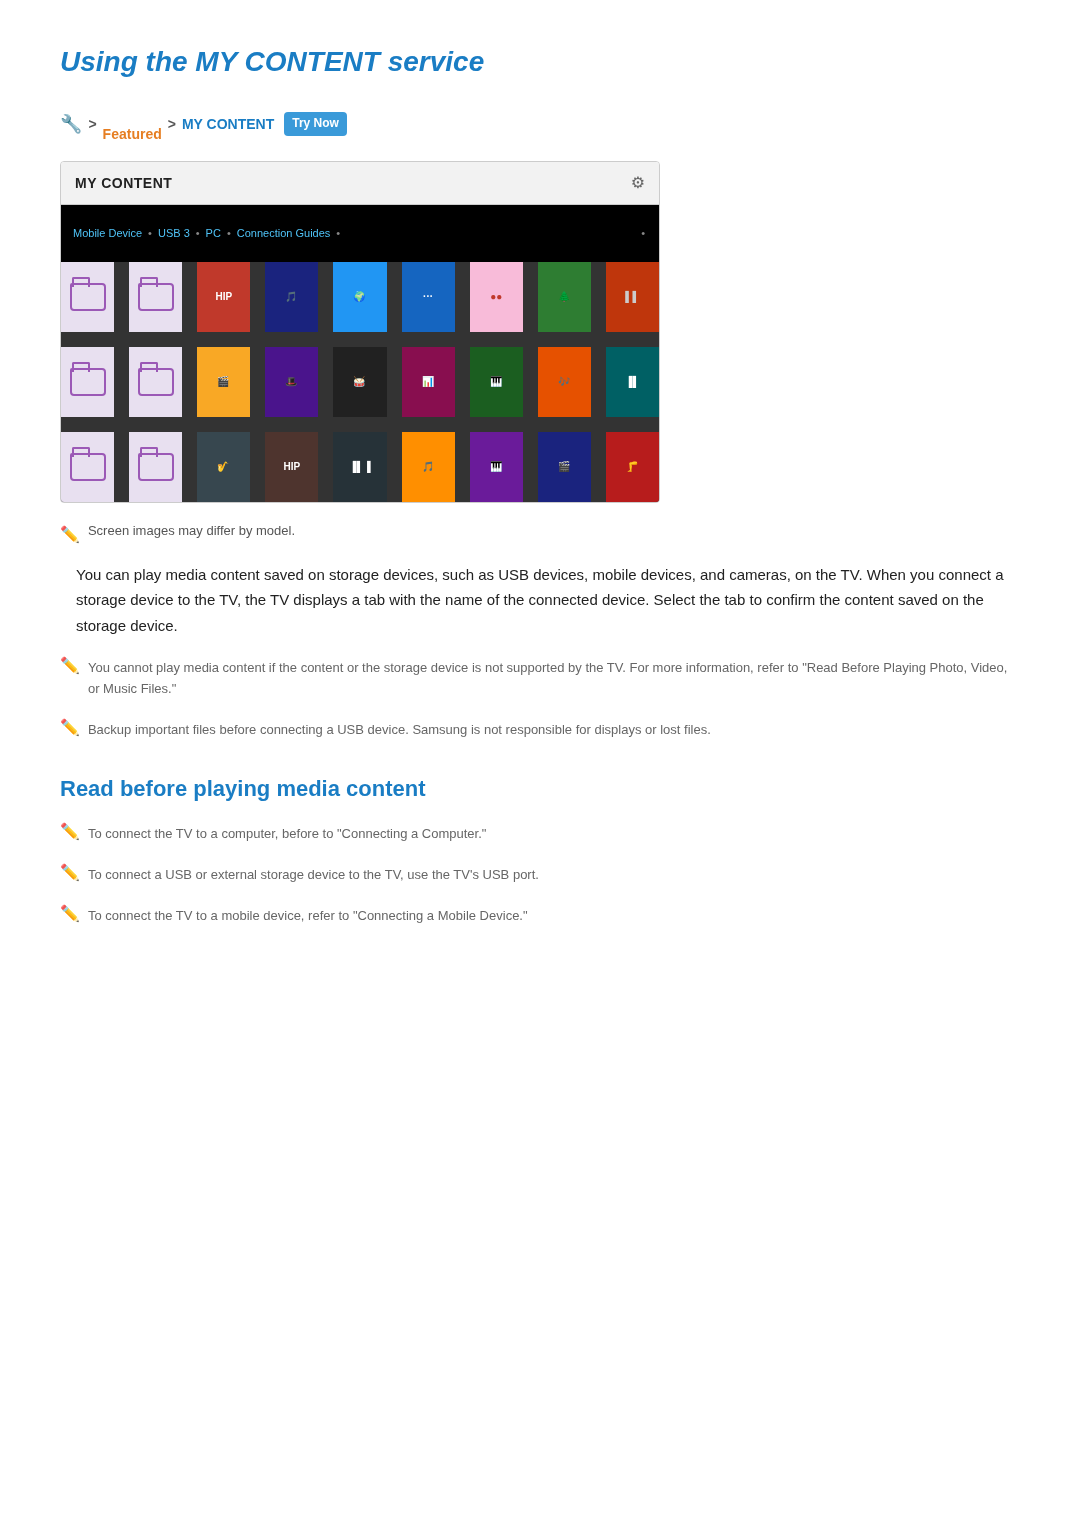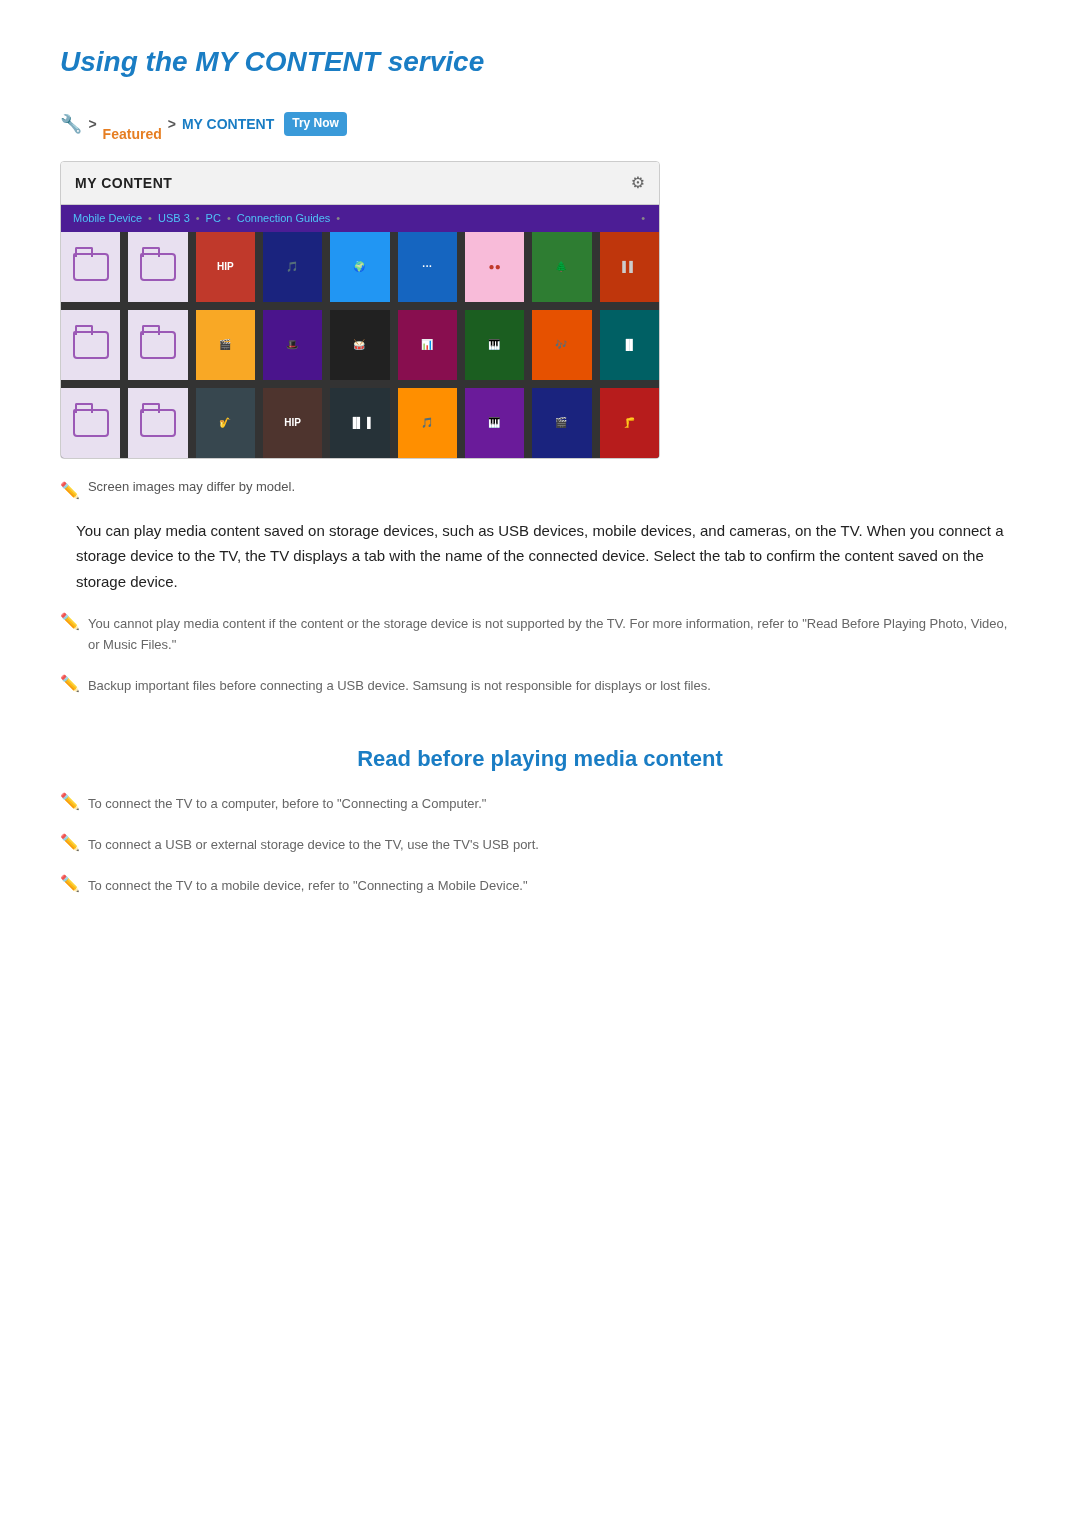--- a/index.html
+++ b/index.html
@@ -71,41 +71,41 @@
       font-size: 14px;
       font-weight: 700;
       color: #222;
       letter-spacing: 0.5px;
     }
     .gear-icon {
       font-size: 16px;
       color: #666;
     }
     .tabs-bar {
-      background: #4c1d95;
+      background: #000000;
       display: flex;
       align-items: center;
       gap: 4px;
-      padding: 5px 12px;
+      padding: 20px 12px;
       font-size: 11px;
       color: #ccc;
     }
     .tab-item {
       color: #4fc3f7;
       font-size: 11px;
     }
     .tab-sep {
       color: #888;
       margin: 0 2px;
     }
     .media-grid {
       display: grid;
       grid-template-columns: repeat(9, 1fr);
       grid-template-rows: repeat(3, 70px);
-      gap: 8px;
+      gap: 15px;
       background: #333;
     }
     .media-cell {
       width: 100%;
       height: 70px;
       overflow: hidden;
       position: relative;
       display: flex;
       align-items: center;
       justify-content: center;
@@ -185,22 +185,21 @@
     }
     .note-block {
       margin: 6px 0;
       color: #666;
       font-size: 13px;
     }
     h2 {
       color: #1a7dc4;
       font-size: 22px;
       font-weight: 600;
-      margin: 38px 0 12px 0;
-      text-align: center;
+      margin: 24px 0 12px 0;
     }
     .section-notes {
       margin-top: 8px;
     }
   </style>
 </head>
 <body>
 
 <h1>Using the MY CONTENT service</h1>
 

